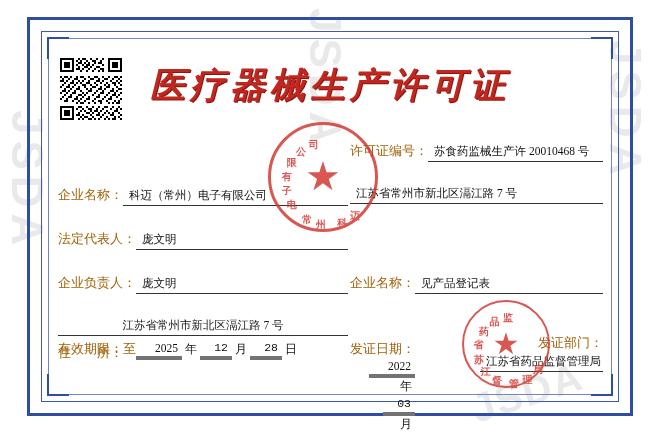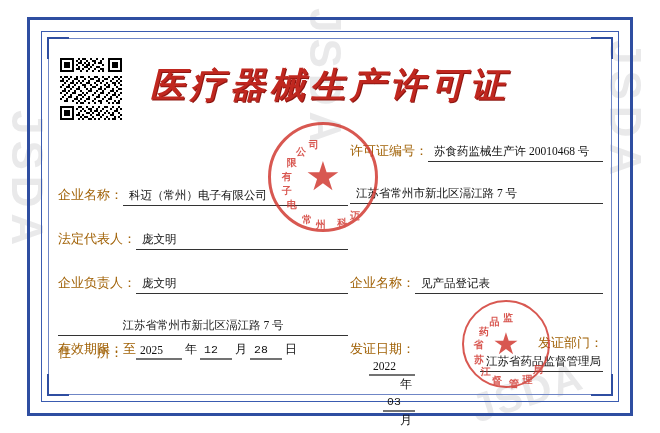--- a/index.html
+++ b/index.html
@@ -170,23 +170,23 @@
     top: 340px;
     width: 545px;
     z-index: 4;
     font-size: 12.5px;
     color: #111;
   }
   .dcell { position: absolute; display: flex; align-items: flex-end; }
   .dcell.left  { left: 0;     }
   .dcell.right { left: 292px; flex-direction: column; }
   .dseg {
-    border-bottom: 2px solid #737373;
+    border-bottom: 4px solid #737373;
     min-width: 38px;
-    text-align: left;
+    text-align: right;
     padding: 0 4px 2px 4px;
     font-size: 11.5px;
   }
   .dseg.sm { min-width: 24px; font-family: Liberation Mono, monospace; }
   .dunit { padding: 0 3px 2px 3px; font-size: 12px; }
 
   
   .seal {
     position: absolute;
     border-radius: 50%;

